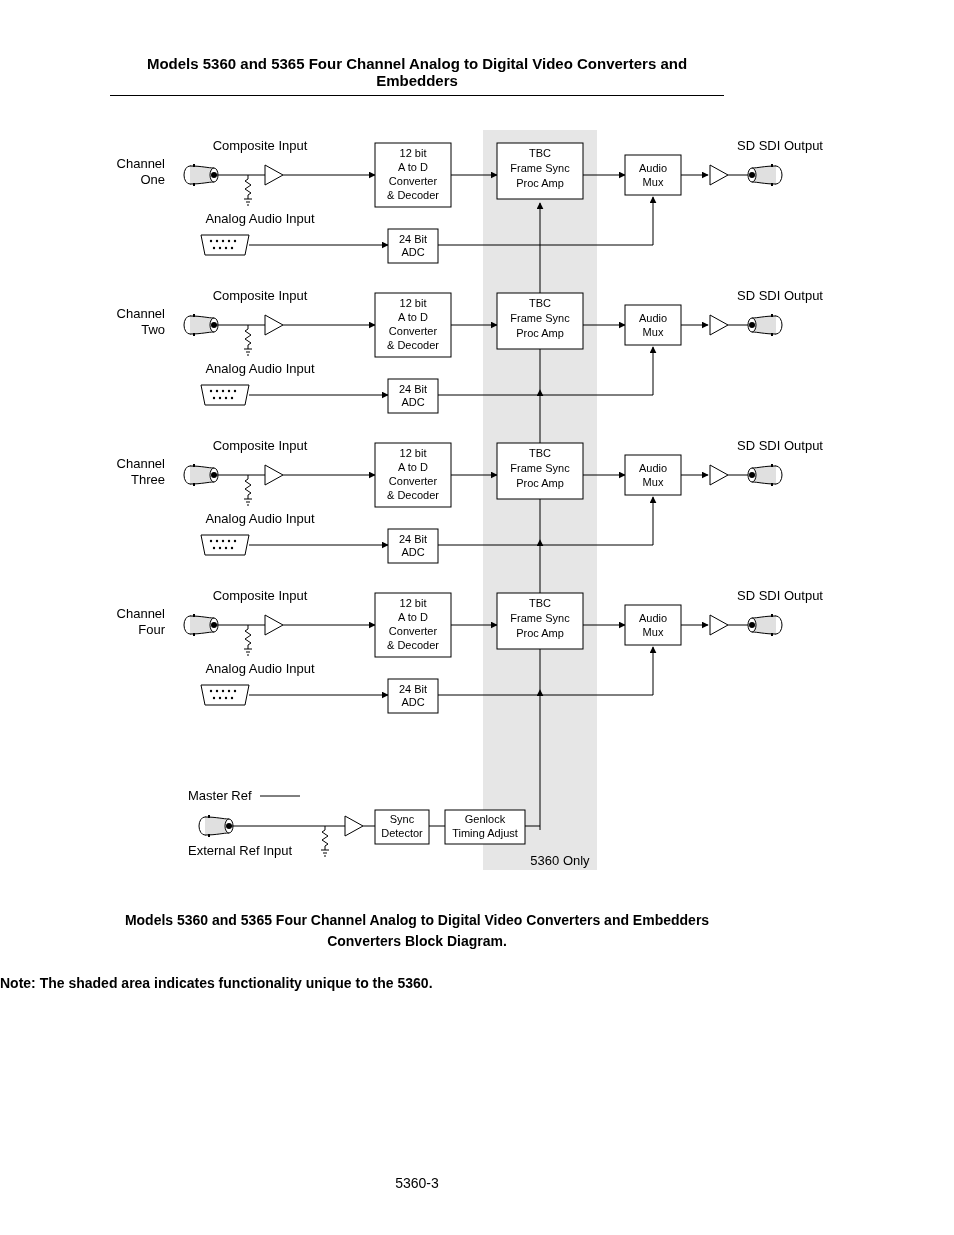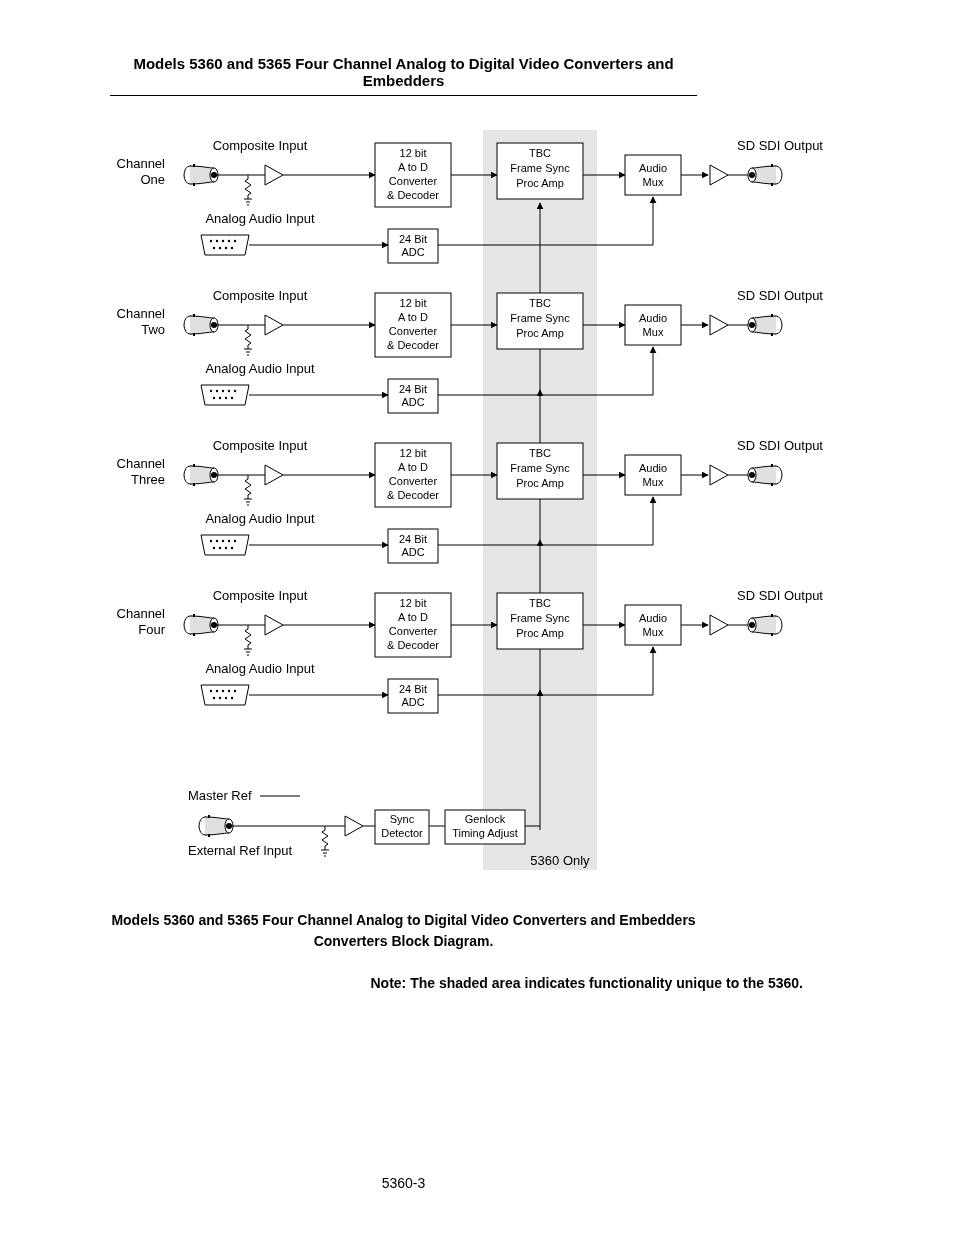--- a/index.html
+++ b/index.html
@@ -6,20 +6,21 @@
     margin: 0;
     background: #fff;
     font-family: Arial, Helvetica, sans-serif;
     color: #000;
   }
   .page {
     width: 807px;
     height: 1235px;
     position: relative;
     background: #fff;
+    padding-left: 27px;
   }
   .header {
     position: absolute;
     top: 55px;
     left: 110px;
     right: 110px;
     font-weight: bold;
     font-size: 15px;
     text-align: center;
     border-bottom: 1px solid #000;
@@ -39,22 +40,22 @@
     right: 0;
     text-align: center;
     font-weight: bold;
     font-size: 14px;
     line-height: 1.5;
   }
   .note {
     position: absolute;
     top: 975px;
     left: 0;
-    right: 4px;
-    text-align: right;
+    right: 16px;
+    text-align: left;
     font-weight: bold;
     font-size: 14px;
   }
   .footer {
     position: absolute;
     top: 1175px;
     left: 0;
     right: 0;
     text-align: center;
     font-size: 14px;

